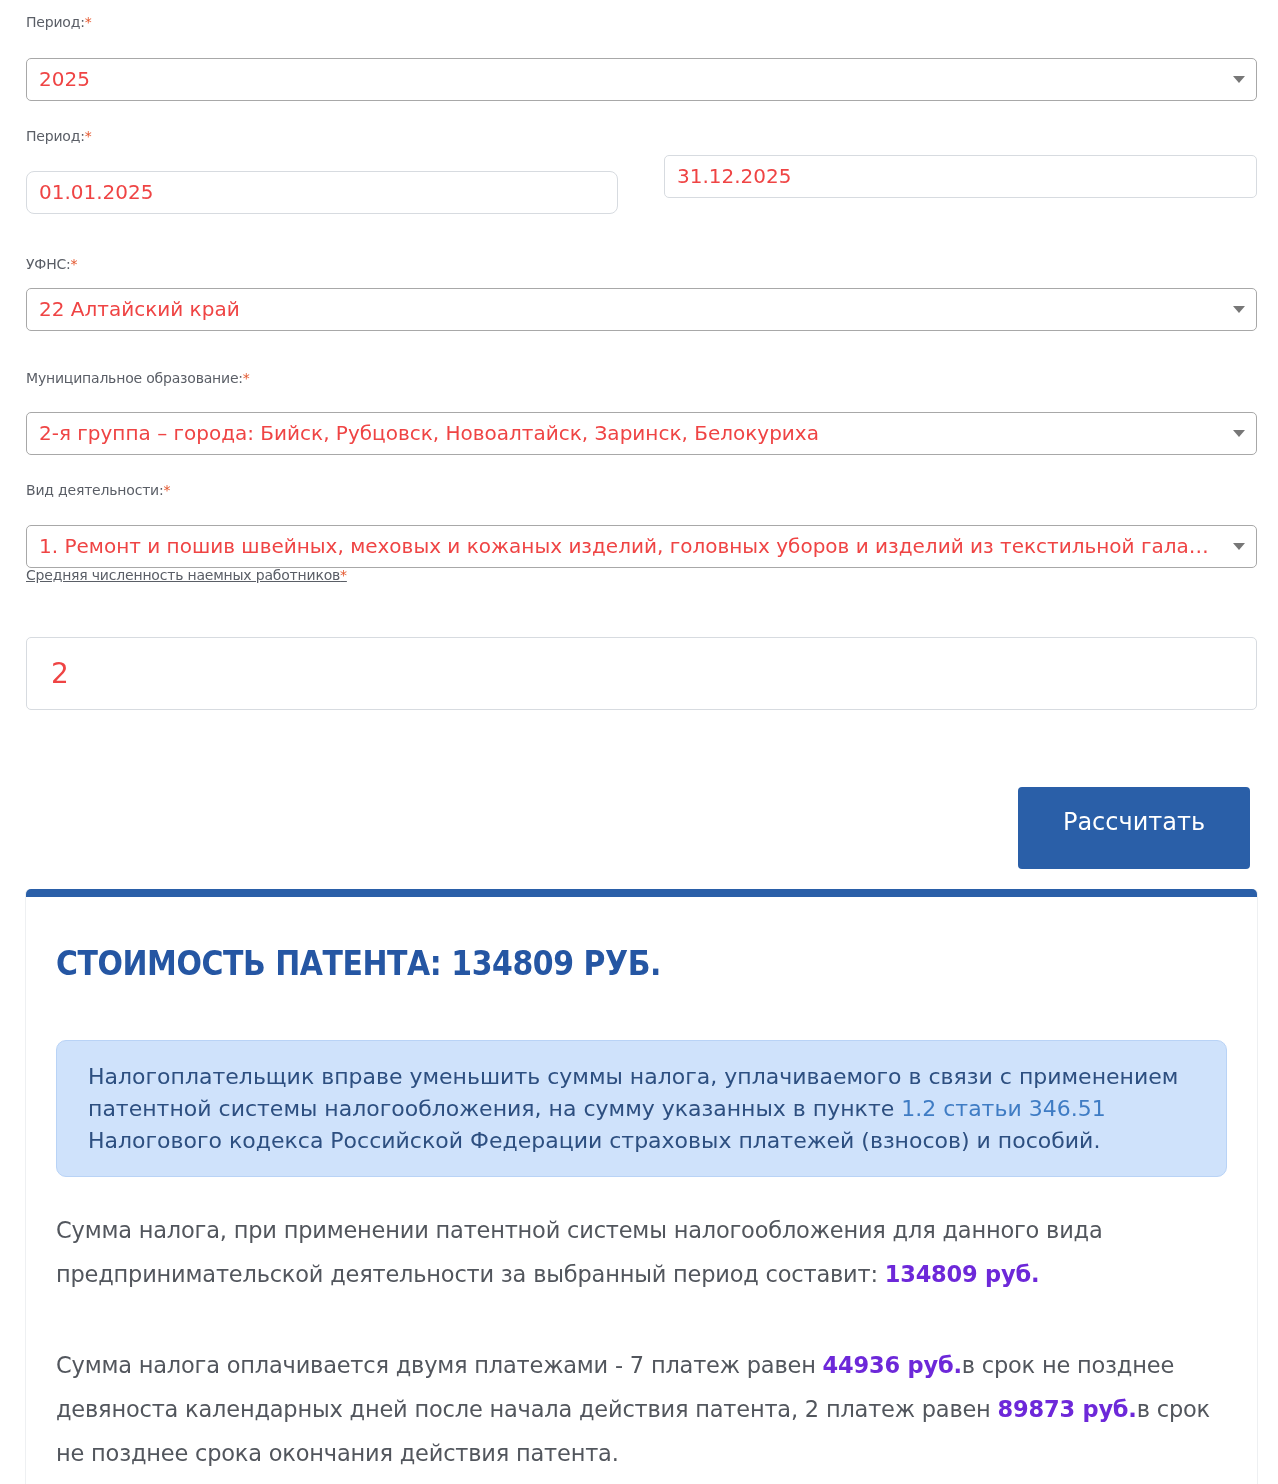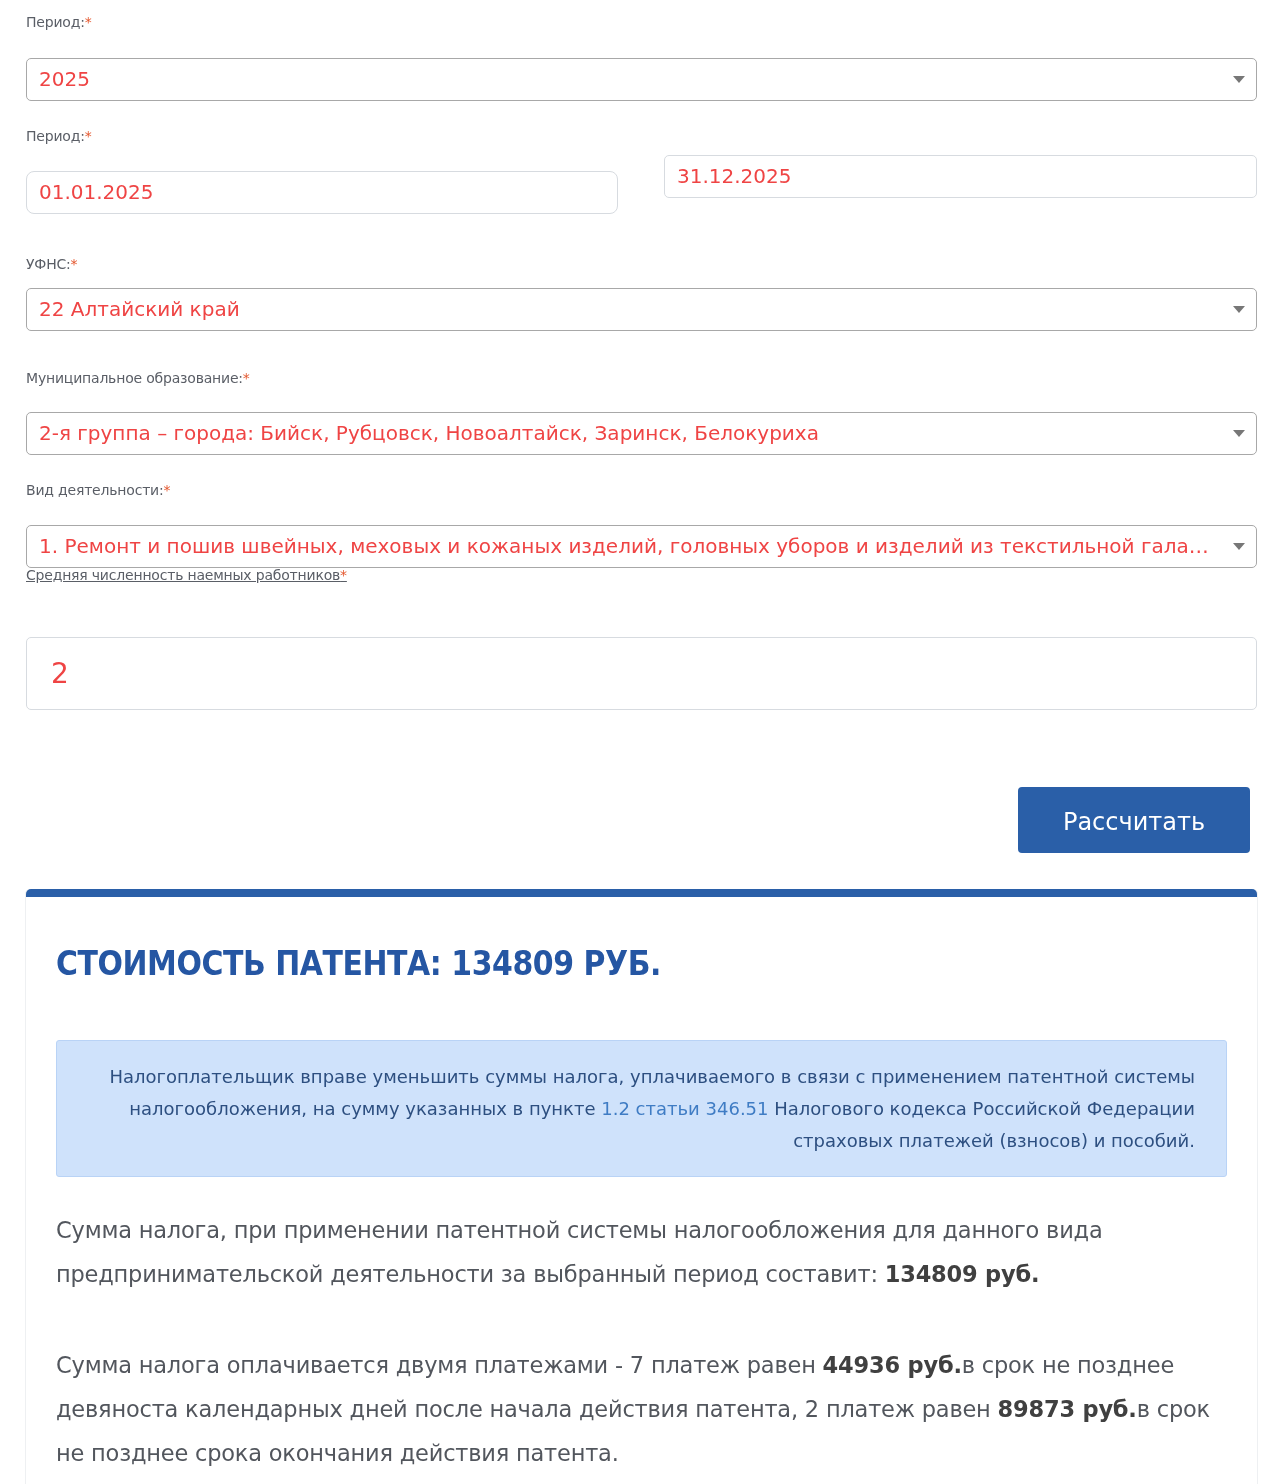--- a/index.html
+++ b/index.html
@@ -18,44 +18,44 @@
     .select { border: 1.5px solid #a8a8a8; }
     .input { border: 1.5px solid #d7dbe0; }
     .select .val { display: block; padding-right: 40px; overflow: hidden; text-overflow: ellipsis; }
     .select .caret {
       position: absolute; right: 11px; top: 17px; width: 0; height: 0;
       border-left: 6px solid transparent; border-right: 6px solid transparent;
       border-top: 7px solid #777;
     }
 
     .btn-calc {
-      position: absolute; left: 1018px; top: 787px; width: 232px; height: 66px;
+      position: absolute; left: 1018px; top: 787px; width: 232px; height: 82px;
       background: #2a5fa8; border-radius: 4px; color: #fff;
       font-size: 24px; text-align: center; line-height: 70px; cursor: pointer;
     }
 
     .result {
       position: absolute; left: 26px; top: 889px; width: 1231px; height: 600px;
       border-top: 8px solid #2a5fa8; border-radius: 5px 5px 0 0;
       background: #fff; box-shadow: 1px 0 0 #eef0f2, -1px 0 0 #eef0f2;
     }
     .result-title {
       position: absolute; left: 30px; top: 46px;
       font-family: "DejaVu Sans", sans-serif; font-weight: bold;
       font-size: 34px; color: #2556a3; letter-spacing: -0.5px;
       transform: scaleX(0.88); transform-origin: left top; white-space: nowrap;
     }
     .info {
       position: absolute; left: 30px; top: 143px; width: 1171px; height: 137px;
-      background: #cfe2fb; border: 1px solid #b9d3f6; border-radius: 3px;
-      padding: 20px 31px; font-size: 18px; line-height: 32px; color: #2d4f80; text-align: right;
+      background: #cfe2fb; border: 1px solid #b9d3f6; border-radius: 10px;
+      padding: 20px 31px; font-size: 22px; line-height: 32px; color: #2d4f80;
     }
     .info a { color: #3f7cc4; text-decoration: none; }
     .para { position: absolute; left: 30px; width: 1160px; font-size: 22.5px; line-height: 44px; color: #52565d; letter-spacing: -0.2px; }
-    .para b { color: #404040; }
+    .para b { color: #6d28d9; }
   </style>
 </head>
 <body>
 
 <div class="label" style="top:14px;"><span>Период:</span><span class="req">*</span></div>
 <div class="select" style="top:58px;">
   <span class="val">2025</span>
   <span class="caret"></span>
 </div>
 

